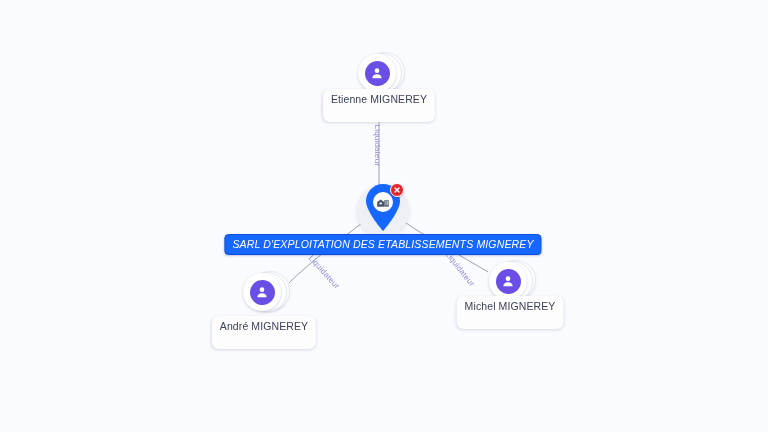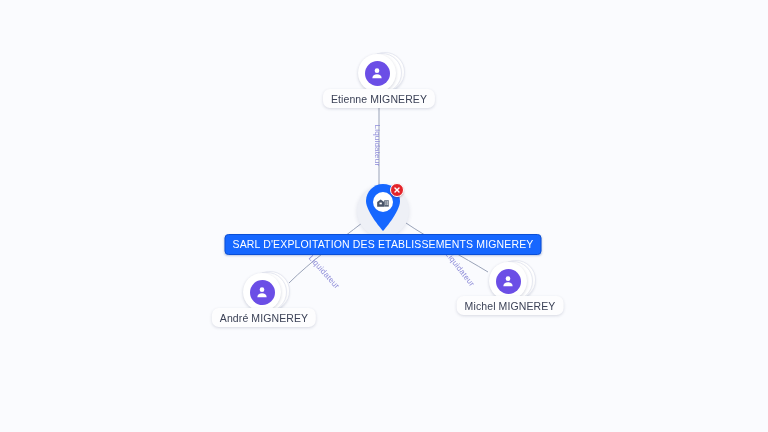--- a/index.html
+++ b/index.html
@@ -87,21 +87,21 @@
   
   .node-label {
     position: absolute;
     transform: translateX(-50%);
     white-space: nowrap;
     font-size: 10.5px;
     line-height: 14px;
     color: #3c4257;
     background: #fdfdfe;
     border-radius: 7px;
-    padding: 3px 8px 2px 8px;
+    padding: 3px 8px 16px 8px;
     box-shadow: 0 1px 3px rgba(40,50,90,0.17);
     letter-spacing: 0.1px;
   }
 
   
   .company-node {
     position: absolute;
     left: -27px;
     top: -30px;
     width: 54px;
@@ -225,21 +225,21 @@
       <div class="stack-front">
         <div class="person-disc">
           <svg width="14" height="14" viewBox="0 0 24 24" fill="#ffffff">
             <circle cx="12" cy="8" r="4"></circle>
             <path d="M4 21c0-4.4 3.6-7 8-7s8 2.6 8 7z"></path>
           </svg>
         </div>
       </div>
     </div>
   </div>
-  <div class="node-label" style="left:264px; top:308px;">André MIGNEREY</div>
+  <div class="node-label" style="left:264px; top:316px;">André MIGNEREY</div>
 
   <div class="node" style="left:510px; top:281px;">
     <div class="person-avatar">
       <div class="stack-back"></div>
       <div class="stack-mid"></div>
       <div class="stack-front">
         <div class="person-disc">
           <svg width="14" height="14" viewBox="0 0 24 24" fill="#ffffff">
             <circle cx="12" cy="8" r="4"></circle>
             <path d="M4 21c0-4.4 3.6-7 8-7s8 2.6 8 7z"></path>
@@ -270,15 +270,15 @@
         </div>
         <div class="status-badge">
           <svg width="8" height="8" viewBox="0 0 12 12" stroke="#ffffff" stroke-width="2" stroke-linecap="round">
             <line x1="3" y1="3" x2="9" y2="9"></line>
             <line x1="9" y1="3" x2="3" y2="9"></line>
           </svg>
         </div>
       </div>
     </div>
   </div>
-  <div class="company-label" style="left:383px; top:234px;">SARL D'EXPLOITATION DES ETABLISSEMENTS MIGNEREY</div>
+  <div class="company-label" style="left:383px; top:234px;font-style:italic;">SARL D'EXPLOITATION DES ETABLISSEMENTS MIGNEREY</div>
 
 </div>
 
 </body></html>

